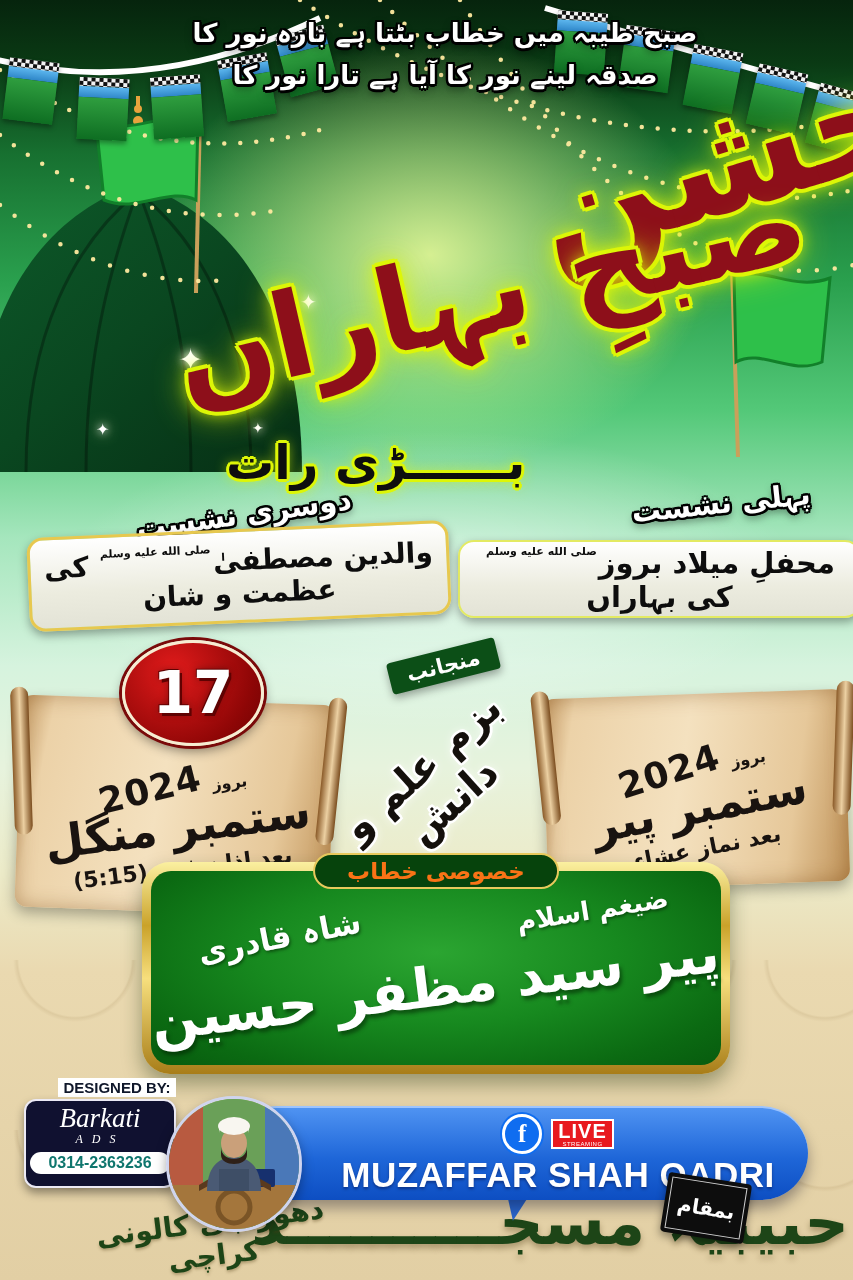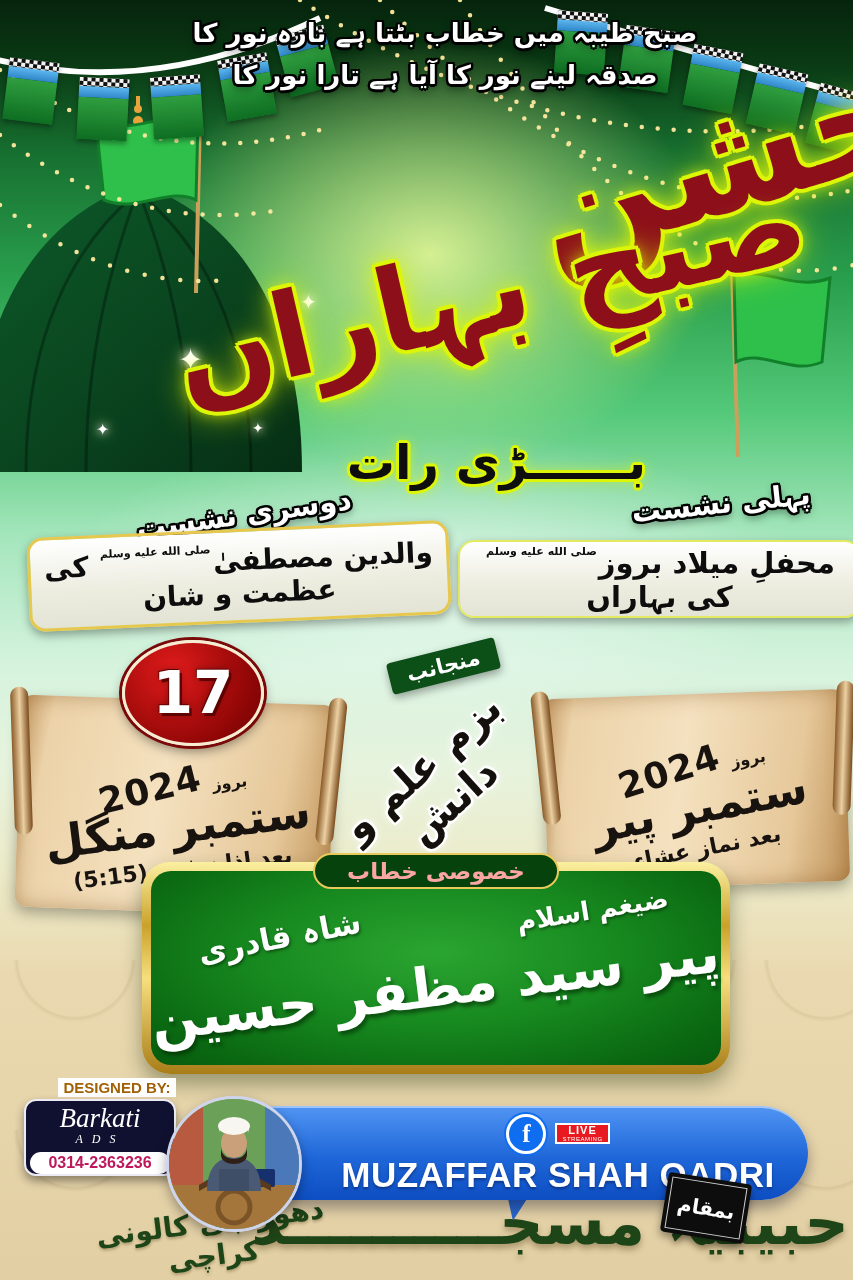--- a/index.html
+++ b/index.html
@@ -59,21 +59,21 @@
 
   .couplet{position:absolute;left:160px;width:570px;text-align:center;font-weight:bold;
     font-size:26px;line-height:1.35;}
   .couplet.l1{top:16px;}
   .couplet.l2{top:58px;}
 
   .title-w1{position:absolute;left:528px;top:86px;font-size:148px;font-weight:bold;
     transform:rotate(-17deg);line-height:1;}
   .title-w2{position:absolute;left:168px;top:232px;font-size:116px;font-weight:bold;
     transform:rotate(-13deg);line-height:1;white-space:nowrap;}
-  .subtitle{position:absolute;left:226px;top:434px;width:420px;text-align:right;
+  .subtitle{position:absolute;left:226px;top:434px;width:420px;text-align:left;
     font-size:48px;font-weight:bold;}
 
   .sess-head-r{position:absolute;left:596px;top:486px;width:250px;text-align:center;
     font-size:29px;font-weight:bold;transform:rotate(-6deg);}
   .sess-head-l{position:absolute;left:104px;top:497px;width:280px;text-align:center;
     font-size:29px;font-weight:bold;transform:rotate(-8deg);}
   .white-banner{position:absolute;background:linear-gradient(180deg,#ffffff,#ececе4 60%,#e2e2d8);
     background:linear-gradient(180deg,#ffffff,#ececdf 60%,#e3e3d6);
     display:flex;align-items:center;justify-content:center;text-align:center;
     font-weight:bold;color:#0d0d0d;box-shadow:0 4px 10px rgba(0,0,0,.35);}
@@ -115,58 +115,58 @@
     display:flex;align-items:center;justify-content:center;text-align:center;
     transform:rotate(-42deg);font-size:40px;font-weight:bold;line-height:1.15;}
 
   
   .speech{position:absolute;left:142px;top:862px;width:588px;height:212px;border-radius:28px;
     background:linear-gradient(180deg,#fbf0a0,#caa22a 30%,#f7df7d 55%,#a87d18);
     padding:9px;box-sizing:border-box;box-shadow:0 10px 20px rgba(30,50,15,.4);}
   .speech-inner{position:relative;width:100%;height:100%;border-radius:20px;
     background:radial-gradient(ellipse at 50% 42%,#2ba531 0%,#17891f 45%,#0b6a12 80%,#075b0e 100%);}
   .speech-pill{position:absolute;top:-18px;left:50%;transform:translateX(-50%);
-    background:#06430c;border:2px solid #e7c95c;color:#fca5a5;font-size:23px;font-weight:bold;
+    background:#06430c;border:2px solid #e7c95c;color:#f97316;font-size:23px;font-weight:bold;
     padding:3px 32px;border-radius:22px;white-space:nowrap;}
   .speech-hon{position:absolute;right:52px;top:24px;transform:rotate(-9deg);
     color:#fff;font-size:26px;font-weight:bold;text-shadow:1px 2px 3px rgba(0,30,0,.5);}
   .speech-suffix{position:absolute;left:46px;top:48px;transform:rotate(-11deg);
     color:#fff;font-size:31px;font-weight:bold;text-shadow:1px 2px 3px rgba(0,30,0,.5);}
   .speech-name{position:absolute;left:0;right:0;top:84px;text-align:center;transform:rotate(-7deg);
     color:#fff;font-size:55px;font-weight:bold;white-space:nowrap;
     text-shadow:2px 4px 4px rgba(0,30,0,.5);}
 
   
   .designer{position:absolute;left:24px;top:1078px;width:152px;text-align:center;}
-  .d-label{background:#fff;color:#a16207;font-family:"Liberation Sans",sans-serif;
+  .d-label{background:#fff;color:#0f172a;font-family:"Liberation Sans",sans-serif;
     font-size:15px;font-weight:bold;padding:1px 2px;margin-left:34px;}
   .d-box{margin-top:2px;background:var(--navy);border:2px solid #eceaf5;border-radius:12px;
-    padding:3px 4px 0;color:#fff;box-shadow:0 5px 10px rgba(0,0,0,.4);}
+    padding:3px 4px 12px;color:#fff;box-shadow:0 5px 10px rgba(0,0,0,.4);}
   .d-brand{font-family:"Liberation Serif",serif;font-style:italic;font-size:27px;line-height:1.1;}
   .d-sub{font-family:"Liberation Serif",serif;font-style:italic;font-size:12px;
     letter-spacing:9px;margin-top:-2px;}
-  .d-phone{margin-top:5px;background:#fff;color:#be185d;border-radius:12px;
+  .d-phone{margin-top:5px;background:#fff;color:#0f766e;border-radius:12px;
     font-family:"Liberation Sans",sans-serif;font-size:16px;font-weight:bold;padding:2px 0;}
 
   
   .photo{position:absolute;left:166px;top:1096px;width:130px;height:130px;border-radius:50%;
     border:3px solid #cfd4ee;overflow:hidden;z-index:30;box-shadow:0 5px 12px rgba(0,0,0,.35);}
   .blue-banner{position:absolute;left:230px;top:1106px;width:578px;height:94px;border-radius:48px;
     background:linear-gradient(180deg,#4f93f2 0%,#1e66d8 55%,#0d4ec2 100%);
     border-top:2px solid #9cc4ff;box-shadow:0 8px 14px rgba(0,0,30,.35);
     display:flex;flex-direction:column;align-items:center;justify-content:center;
     padding-left:78px;box-sizing:border-box;color:#fff;z-index:20;}
   .bb-row1{display:flex;align-items:center;gap:9px;}
   .fb-badge{width:34px;height:34px;border-radius:50%;background:#0f6df0;border:3px solid #fff;
     display:flex;align-items:center;justify-content:center;
     font-family:"Liberation Serif",serif;font-weight:bold;font-size:25px;color:#fff;
     box-shadow:0 0 0 2px #0f6df0;}
   .live-badge{background:var(--live-red);border:2px solid #fff;color:#fff;text-align:center;
     padding:0 5px;line-height:1;}
-  .live-main{font-family:"Liberation Sans",sans-serif;font-size:11px;font-weight:bold;letter-spacing:1px;}
+  .live-main{font-family:"Liberation Sans",sans-serif;font-size:20px;font-weight:bold;letter-spacing:1px;}
   .live-sub{font-family:"Liberation Sans",sans-serif;font-size:6px;letter-spacing:.5px;}
   .bb-line1{font-family:"Liberation Sans",sans-serif;font-size:29px;font-weight:bold;letter-spacing:.5px;}
   .bb-line2{font-family:"Liberation Sans",sans-serif;font-size:35px;font-weight:bold;letter-spacing:.5px;
     margin-top:1px;text-shadow:0 2px 3px rgba(0,0,40,.4);}
   .banner-tail{position:absolute;left:505px;top:1197px;width:0;height:0;z-index:15;
     border-left:10px solid transparent;border-right:10px solid transparent;
     border-top:24px solid #2a66cc;transform:rotate(10deg);}
 
   
   .bottom-art{position:absolute;left:0;right:0;top:960px;height:320px;opacity:.35;

